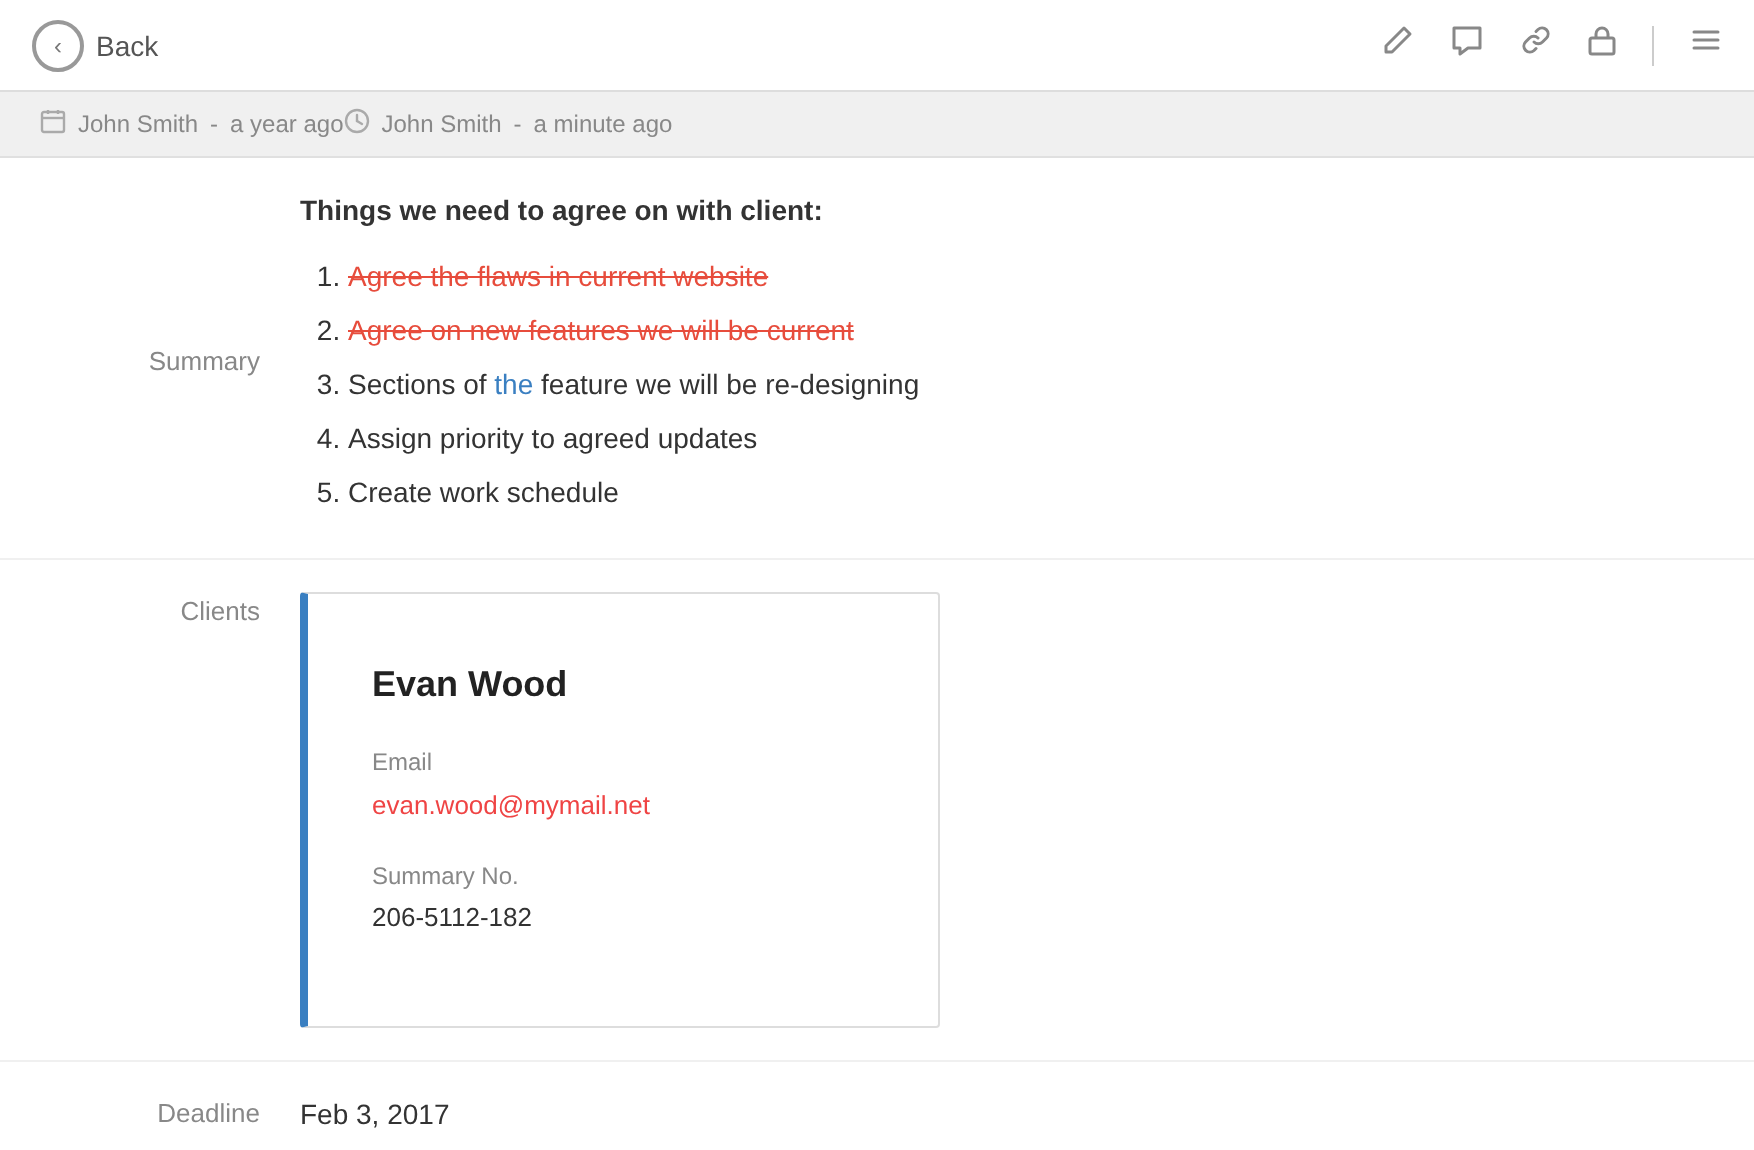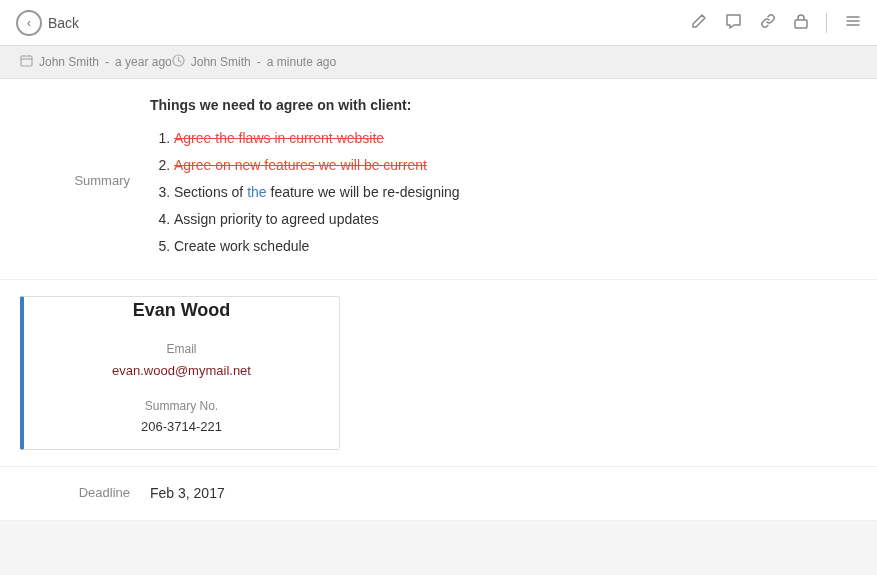--- a/index.html
+++ b/index.html
@@ -143,42 +143,41 @@
     .strikethrough {
       text-decoration: line-through;
       color: #e74c3c;
     }
 
     
     .client-card {
       border: 1px solid #ddd;
       border-left: 4px solid #3a7fc1;
       background: #fff;
-      padding: 0;
+      padding: 32px;
       width: 320px;
       border-radius: 2px;
-      text-align: center;
     }
     .client-name {
       font-size: 18px;
       font-weight: bold;
       margin-bottom: 14px;
       color: #222;
     }
     .client-field-label {
       font-size: 12px;
       color: #888;
       margin-bottom: 2px;
     }
     .client-field-value {
       font-size: 13px;
       color: #333;
     }
     .client-email {
-      color: #7f1d1d;
+      color: #ef4444;
       text-decoration: none;
       font-size: 13px;
     }
     .client-section {
       margin-bottom: 12px;
       margin-top: 16px;
     }
 
     
     .deadline-text {
@@ -271,30 +270,31 @@
         <li>
           <span>Sections of </span><span style="color:#3a7fc1">the</span><span> feature we will be re-designing</span>
         </li>
         <li><span>Assign priority to agreed updates</span></li>
         <li><span>Create work schedule</span></li>
       </ol>
     </div>
   </div>
 
   <div class="field-row" style="align-items:flex-start;">
+    <div class="field-label">Clients</div>
     <div class="field-value">
       <div class="client-card">
         <div class="client-name">Evan Wood</div>
         <div class="client-section">
           <div class="client-field-label">Email</div>
           <a class="client-email" href="mailto:evan.wood@mymail.net">evan.wood@mymail.net</a>
         </div>
         <div class="client-section">
           <div class="client-field-label">Summary No.</div>
-          <div class="client-field-value">206-3714-221</div>
+          <div class="client-field-value">206-5112-182</div>
         </div>
       </div>
     </div>
   </div>
 
   <div class="field-row">
     <div class="field-label">Deadline</div>
     <div class="field-value deadline-text">Feb 3, 2017</div>
   </div>
 

